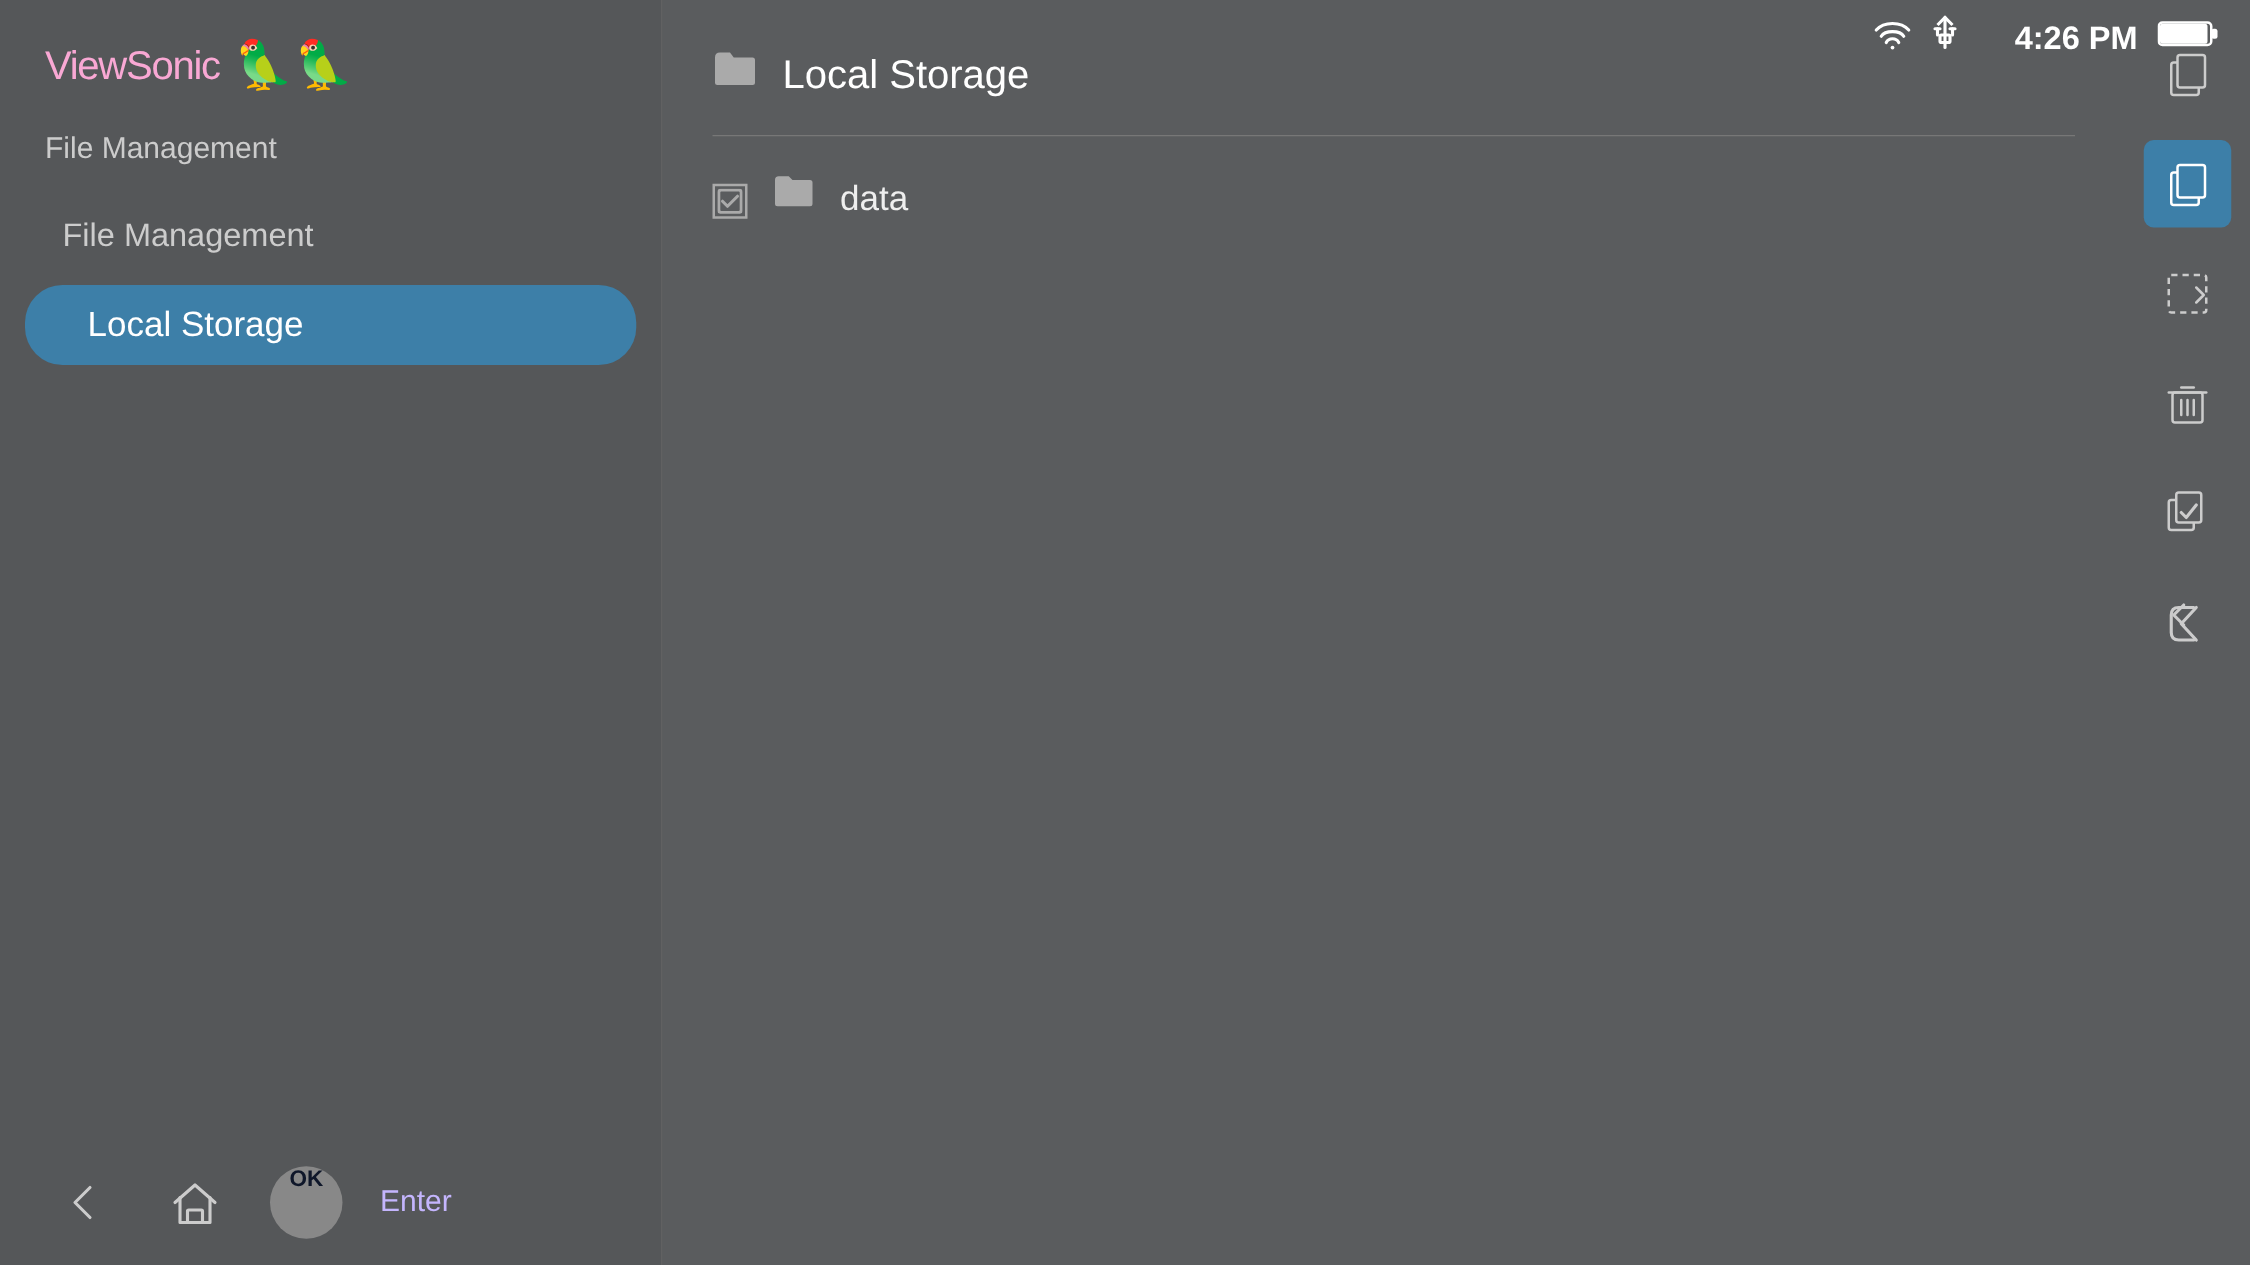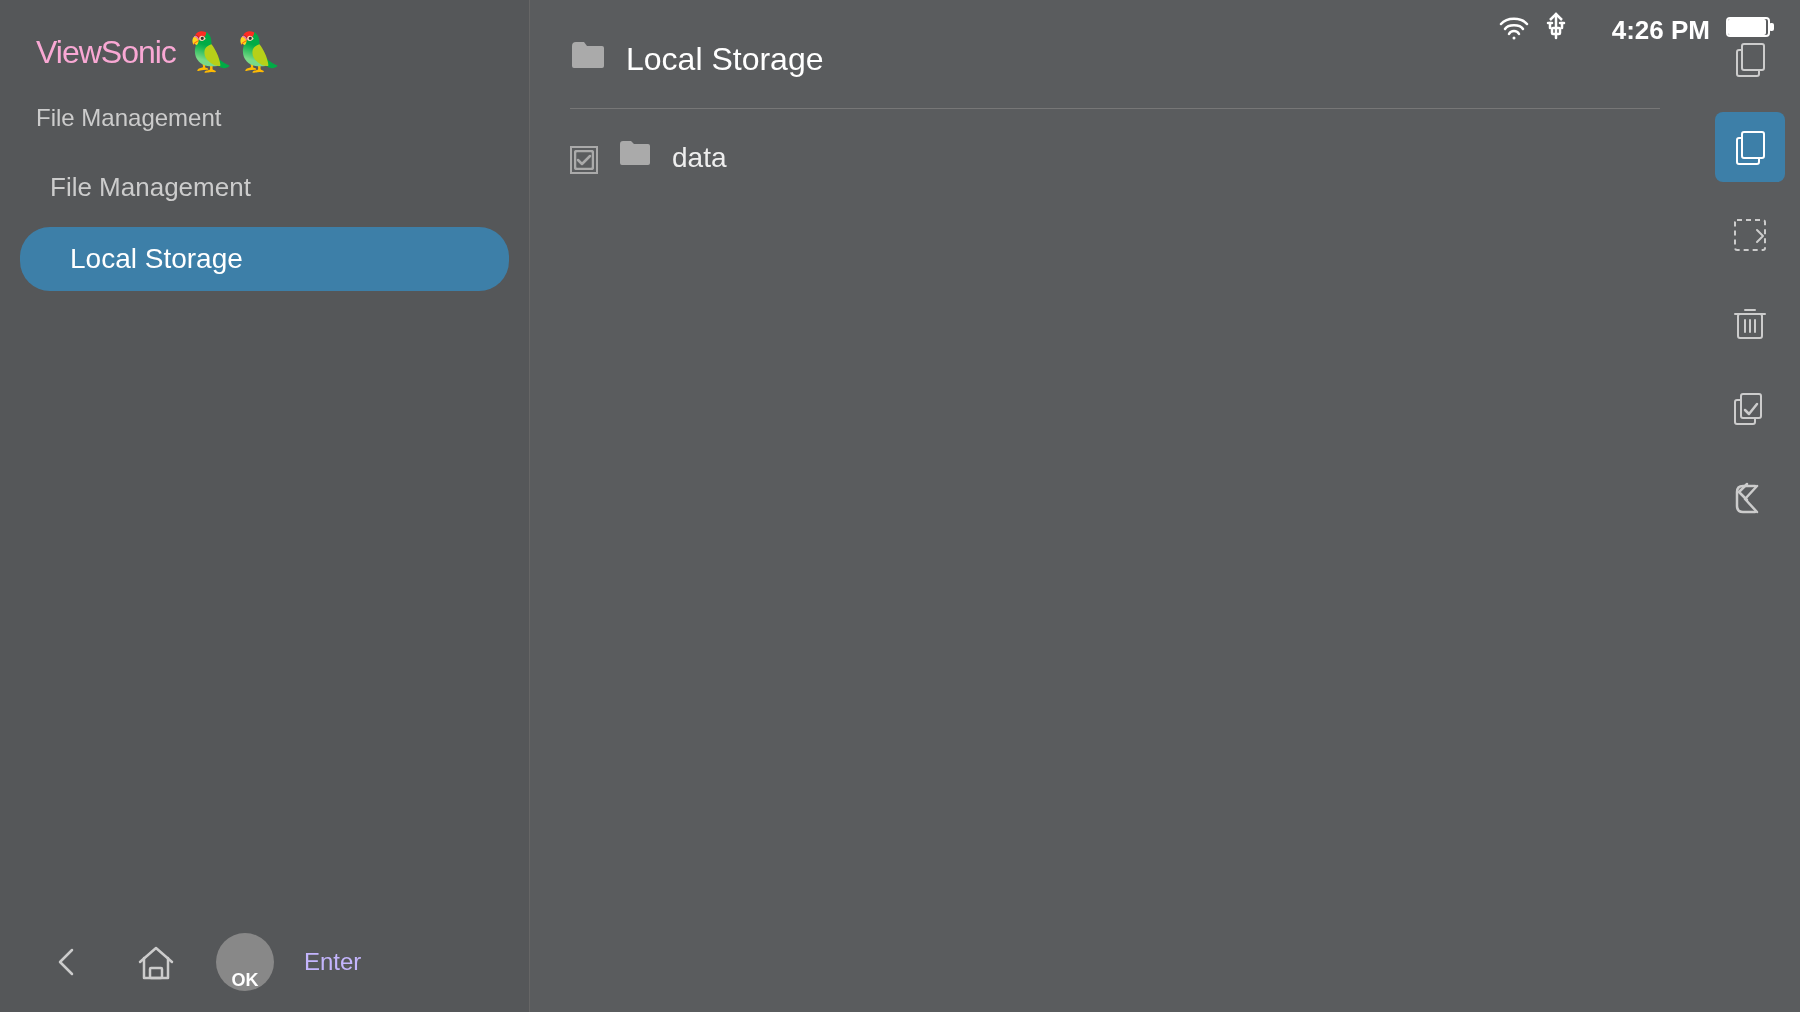--- a/index.html
+++ b/index.html
@@ -245,25 +245,25 @@
       fill: none;
       stroke-width: 2.5;
     }
 
     .ok-btn {
       width: 58px;
       height: 58px;
       border-radius: 50%;
       background: #888;
       display: flex;
-      align-items: flex-end;
+      align-items: flex-start;
       justify-content: center;
       font-size: 18px;
       font-weight: bold;
-      color: #ffffff;
+      color: #0f172a;
       cursor: pointer;
     }
 
     .enter-label {
       font-size: 24px;
       color: #c4b5fd;
     }
   </style>
 </head>
 <body>

